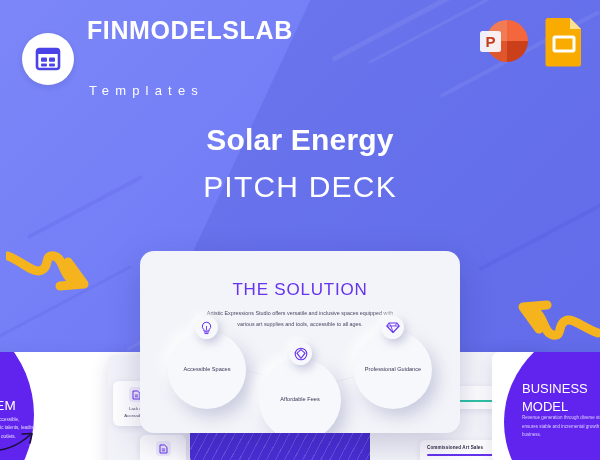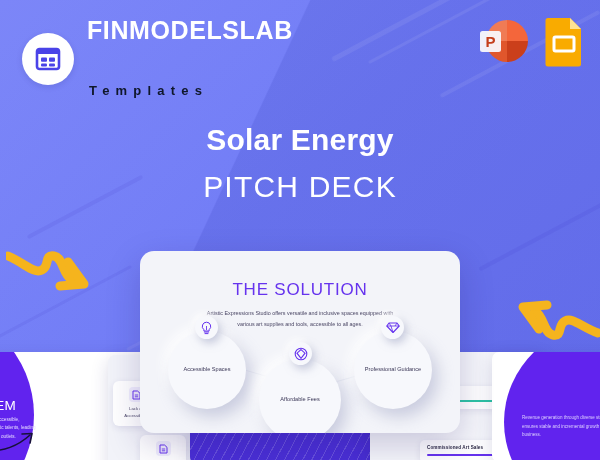--- a/index.html
+++ b/index.html
@@ -32,21 +32,21 @@
   .logo-circle{
     width:52px; height:52px; border-radius:50%;
     background:#fff; display:flex; align-items:center; justify-content:center;
     box-shadow:0 2px 6px rgba(20,20,80,.12);
   }
   .brand{ display:flex; flex-direction:column; justify-content:center;gap:39px; }
   .brand-main{
     color:#fff; font-weight:bold; font-size:25px; letter-spacing:.6px; line-height:1.05;
   }
   .brand-sub{
-    color:#0f172a; font-size:13px; letter-spacing:6.2px; line-height:1.4; font-weight:700;
+    color:#ffffff; font-size:13px; letter-spacing:6.2px; line-height:1.4; font-weight:400;
     padding-left:2px;
   }
 
   .fileicons{ position:absolute; right:15px; top:15px; display:flex; gap:12px; align-items:center;}
   .ppt-icon{ position:relative; width:52px; height:52px; }
   .gslides-icon{ position:relative; width:42px; height:52px; }
 
   
   .title-block{
     position:absolute; left:0; right:0; top:121px; text-align:center; z-index:6; color:#fff;
@@ -270,20 +270,24 @@
       <div class="rev-bar" style="background:#2ec4a5; width:92px;"></div>
     </div>
     <div class="rev-row" style="left:50px; top:88px; width:120px;">
       <div class="rev-lbl">Commissioned Art Sales</div>
       <div class="rev-bar" style="background:#6633ee; width:70px;"></div>
     </div>
   </div>
 
   <div class="slide slide-biz">
     <div class="blob"></div>
+    <div class="sb-title">
+      <div>BUSINESS</div>
+      <div>MODEL</div>
+    </div>
     <div class="sb-body">Revenue generation through diverse streams ensures stable and incremental growth for the business.</div>
   </div>
 </div>
 
 <div class="solution">
   <div class="sol-title">THE SOLUTION</div>
   <div class="sol-body">Artistic Expressions Studio offers versatile and inclusive spaces equipped with various art supplies and tools, accessible to all ages.</div>
 
   <div class="nodes">
     <div class="connector" style="left:82px; top:52px; width:56px; transform:rotate(16deg);"></div>

